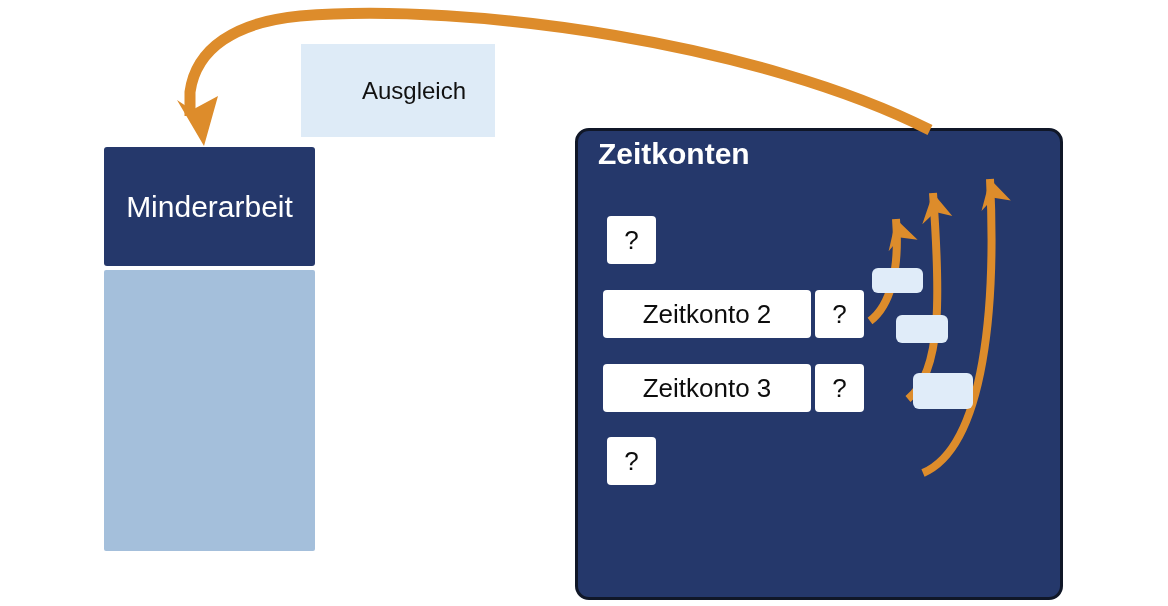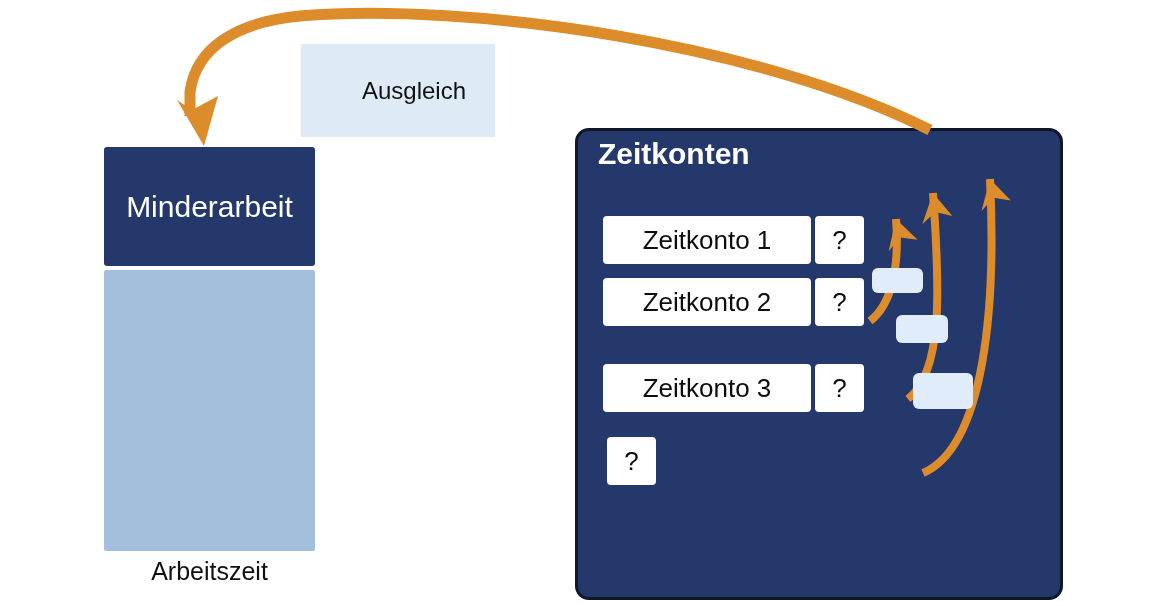--- a/index.html
+++ b/index.html
@@ -156,40 +156,36 @@
 <body>
 
 <div id="canvas">
 
   <div id="minderarbeit-bar">
     <span id="minderarbeit-label">Minderarbeit</span>
   </div>
 
   <div id="arbeitszeit-bar"></div>
 
-  <div id="arbeitszeit-caption">Arbeitszeit</div>
 
   <div id="ausgleich-box">
     <span id="ausgleich-label">Ausgleich</span>
   </div>
 
   <div id="zeitkonten-panel">
 
     <div id="zeitkonten-title">Zeitkonten</div>
 
     <div class="account-row" style="top:85px;">
-      <div class="account-name-box">
-        <span class="account-name-text">Zeitkonto 1</span>
-      </div>
-      <div class="account-value-box">
-        <span class="account-value-text">?</span>
-      </div>
-    </div>
-
-    <div class="account-row" style="top:147px;">
+      <div class="account-value-box">
+        <span class="account-value-text">?</span>
+      </div>
+    </div>
+
+    <div class="account-row" style="top:159px;">
       <div class="account-name-box">
         <span class="account-name-text">Zeitkonto 2</span>
       </div>
       <div class="account-value-box">
         <span class="account-value-text">?</span>
       </div>
     </div>
 
     <div class="account-row" style="top:233px;">
       <div class="account-name-box">

